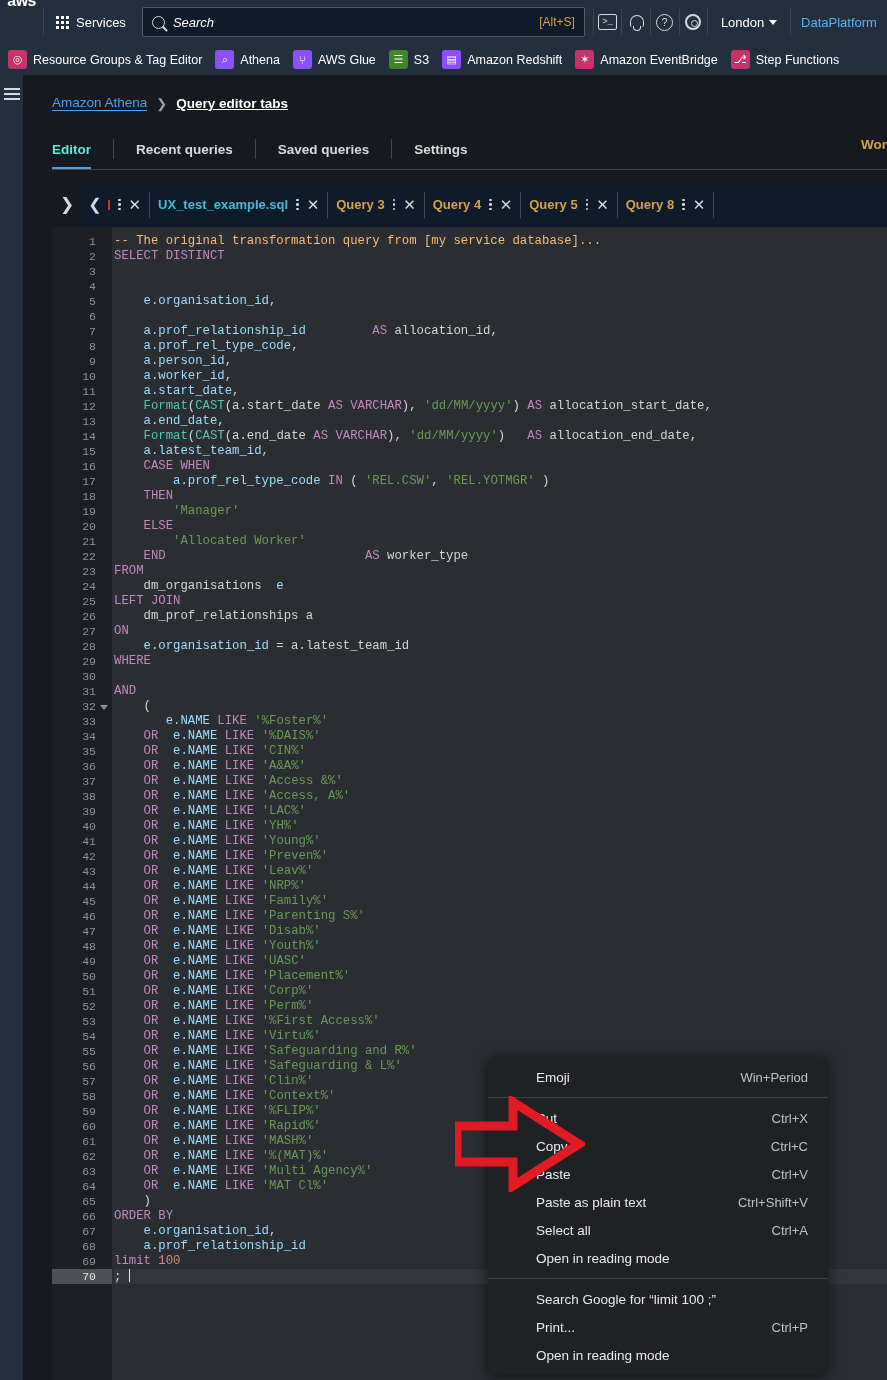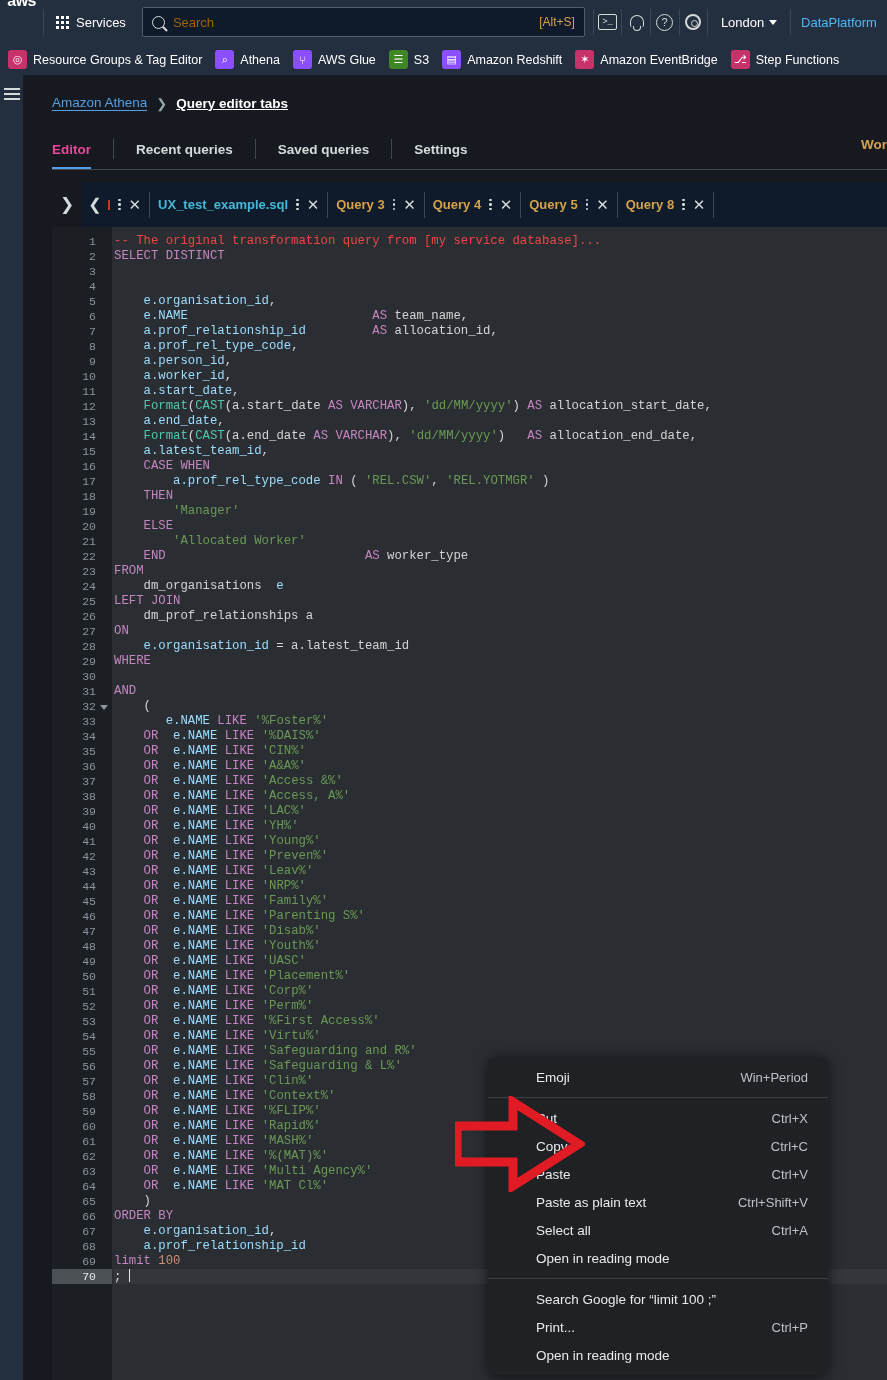--- a/index.html
+++ b/index.html
@@ -25,21 +25,21 @@
   .grid-icon { display: grid; grid-template-columns: repeat(3, 3px); grid-template-rows: repeat(3, 3px); gap: 2px; }
   .grid-icon i { background: #fff; display:block; width:3px; height:3px; }
   .services-lbl { color: #fff; font-size: 13px; }
   .searchbox {
     flex: 0 0 auto; width: 443px; height: 30px; margin-left: 4px;
     background: #0f1b2a; border: 1px solid #545b64; border-radius: 2px;
     display: flex; align-items: center; padding: 0 9px; gap: 8px;
   }
   .mag { width: 13px; height: 13px; border: 1.6px solid #d5dbdb; border-radius: 50%; position: relative; flex: 0 0 auto; }
   .mag:after { content:""; position: absolute; width: 1.6px; height: 6px; background: #d5dbdb; transform: rotate(-45deg); right: -2px; bottom: -4px; }
-  .search-ph { flex: 1; color: #a16207; font-size: 13px; }
+  .search-ph { flex: 1; color: #ffffff; font-size: 13px; font-style: italic; }
   .search-kbd { color: #d5a24a; font-size: 12px; }
   .nav-ico { width: 36px; height: 44px; display: flex; align-items: center; justify-content: center; cursor: pointer; }
   .cloudshell { width: 19px; height: 16px; border: 1.6px solid #d5dbdb; border-radius: 2px; position: relative; font-size: 9px; color:#d5dbdb; display:flex;align-items:center;justify-content:center;font-family:"Liberation Mono", monospace; }
   .bell { width: 14px; height: 14px; position: relative; }
   .bell:before { content:""; position:absolute; left:1px; top:0; width: 12px; height: 11px; border: 1.6px solid #d5dbdb; border-radius: 7px 7px 2px 2px; border-bottom: none; }
   .bell:after { content:""; position:absolute; left:4px; bottom:-2px; width:6px;height:4px; border:1.6px solid #d5dbdb; border-top:none; border-radius: 0 0 4px 4px;}
   .qmark { width: 17px; height: 17px; border: 1.6px solid #d5dbdb; border-radius: 50%; color: #d5dbdb; font-size: 11px; display: flex; align-items: center; justify-content: center; line-height:1; }
   .gear { width: 16px; height: 16px; border: 2px solid #d5dbdb; border-radius: 50%; position: relative; }
   .gear:after { content:""; position: absolute; width:5px;height:5px;border:1.5px solid #d5dbdb;border-radius:50%;left:3.5px;top:3.5px; }
   .region { display: flex; align-items: center; gap: 5px; padding: 0 13px; color: #fff; font-size: 13px; cursor: pointer; }
@@ -64,21 +64,21 @@
 
   .breadcrumb { position: absolute; top: 16px; left: 29px; display: flex; align-items: center; gap: 9px; font-size: 13.5px; }
   .bc-link { color: #539fe5; border-bottom: 1px solid #539fe5; cursor: pointer; }
   .bc-sep { color: #95a5a6; font-size: 13px; }
   .bc-cur { color: #fff; font-weight: bold; text-decoration: underline; }
 
   .tabs-row { position: absolute; top: 52px; left: 29px; width: 835px; height: 36px; display: flex; align-items: center; }
   .ptab { padding: 0 22px; height: 36px; display: flex; align-items: center; font-size: 13.5px; font-weight: bold;
           color: #d5dbdb; cursor: pointer; position: relative; }
   .ptab:first-child { padding-left: 0; padding-right: 22px; }
-  .ptab.active { color: #ec4899; text-align: right; }
+  .ptab.active { color: #5eead4; text-align: right; }
   .ptab.active:after { content:""; position: absolute; left: 0; right: 22px; bottom: -3px; height: 3px; background: #539fe5; }
   .ptab-div { width: 1px; height: 20px; background: #414750; }
   .wg-right { position: absolute; top: 58px; right: 0; color: #d5a24a; font-size: 13.5px; font-weight: bold; }
   .tabs-underline { position: absolute; top: 90px; left: 29px; width: 835px; height: 1px; background: #414750; }
 
   
   .etabbar { position: absolute; top: 103px; left: 29px; width: 835px; height: 45px; background: #0f1b2a;
              display: flex; align-items: center; }
   .etab-chev { width: 30px; height: 45px; display: flex; align-items: center; justify-content: center;
                color: #d5dbdb; font-size: 17px; cursor: pointer; background: #16191f; }
@@ -103,21 +103,21 @@
   .gut-hl { position: absolute; left: 0; width: 60px; height: 15px; background: #4c5156; }
   .fold { position: absolute; right: 4px; width: 0; height: 0; border-left: 4px solid transparent;
           border-right: 4px solid transparent; border-top: 5px solid #8b949e; }
   .cl { position: absolute; left: 0; height: 15px; line-height: 15px; white-space: pre;
        font-family: "Liberation Mono", monospace; font-size: 12.3px; color: #d4d4d4; }
   .cur-line { position: absolute; left: 60px; width: 775px; height: 15px; background: #33373c; }
   .kw { color: #c586c0; }      
   .id { color: #9cdcfe; }      
   .fn { color: #4ec9b0; }      
   .str { color: #6a9955; }     
-  .cmt { color: #ef4444; }     
+  .cmt { color: #fdba74; }     
   .num { color: #ce9178; }     
   .pl { color: #d4d4d4; }      
   .caret { display: inline-block; width: 1px; height: 13px; background: #e6e6e6; vertical-align: -2px; }
 
   
   .statusbar { position: absolute; left: 29px; top: 1304px; width: 835px; height: 32px; background: #0f1b2a;
                display: flex; align-items: center; gap: 25px; padding-left: 22px;
                border-top: 1px solid #5f5a50; border-bottom: 1px solid #5f5a50; }
 
   
@@ -384,21 +384,20 @@
           <div class="ln" style="top: 1012px;">68</div>
           <div class="ln" style="top: 1027px;">69</div>
           <div class="gut-hl" style="top: 1042px;"></div>
           <div class="ln cur" style="top: 1042px;">70</div>
         </div>
       <div class="code-area" id="codearea">
           <div class="cl" style="top: 7px;"><span class="cmt">-- The original transformation query from [my service database]...</span></div>
           <div class="cl" style="top: 22px;"><span class="kw">SELECT DISTINCT</span></div>
           <div class="cl" style="top: 52px;"><span class="pl"></span></div>
           <div class="cl" style="top: 67px;"><span class="pl">    </span><span class="id">e.organisation_id</span><span class="pl">,</span></div>
-          <div class="cl" style="top: 82px;"><span class="pl">    </span><span class="id">e.NAME</span><span class="pl">                         </span><span class="kw">AS</span><span class="pl"> team_name,</span></div>
           <div class="cl" style="top: 97px;"><span class="pl">    </span><span class="id">a.prof_relationship_id</span><span class="pl">         </span><span class="kw">AS</span><span class="pl"> allocation_id,</span></div>
           <div class="cl" style="top: 112px;"><span class="pl">    </span><span class="id">a.prof_rel_type_code</span><span class="pl">,</span></div>
           <div class="cl" style="top: 127px;"><span class="pl">    </span><span class="id">a.person_id</span><span class="pl">,</span></div>
           <div class="cl" style="top: 142px;"><span class="pl">    </span><span class="id">a.worker_id</span><span class="pl">,</span></div>
           <div class="cl" style="top: 157px;"><span class="pl">    </span><span class="id">a.start_date</span><span class="pl">,</span></div>
           <div class="cl" style="top: 172px;"><span class="pl">    </span><span class="fn">Format</span><span class="pl">(</span><span class="fn">CAST</span><span class="pl">(a.start_date </span><span class="kw">AS</span><span class="pl"> </span><span class="kw">VARCHAR</span><span class="pl">), </span><span class="str">'dd/MM/yyyy'</span><span class="pl">) </span><span class="kw">AS</span><span class="pl"> allocation_start_date,</span></div>
           <div class="cl" style="top: 187px;"><span class="pl">    </span><span class="id">a.end_date</span><span class="pl">,</span></div>
           <div class="cl" style="top: 202px;"><span class="pl">    </span><span class="fn">Format</span><span class="pl">(</span><span class="fn">CAST</span><span class="pl">(a.end_date </span><span class="kw">AS</span><span class="pl"> </span><span class="kw">VARCHAR</span><span class="pl">), </span><span class="str">'dd/MM/yyyy'</span><span class="pl">)   </span><span class="kw">AS</span><span class="pl"> allocation_end_date,</span></div>
           <div class="cl" style="top: 217px;"><span class="pl">    </span><span class="id">a.latest_team_id</span><span class="pl">,</span></div>
           <div class="cl" style="top: 232px;"><span class="pl">    </span><span class="kw">CASE WHEN</span></div>

